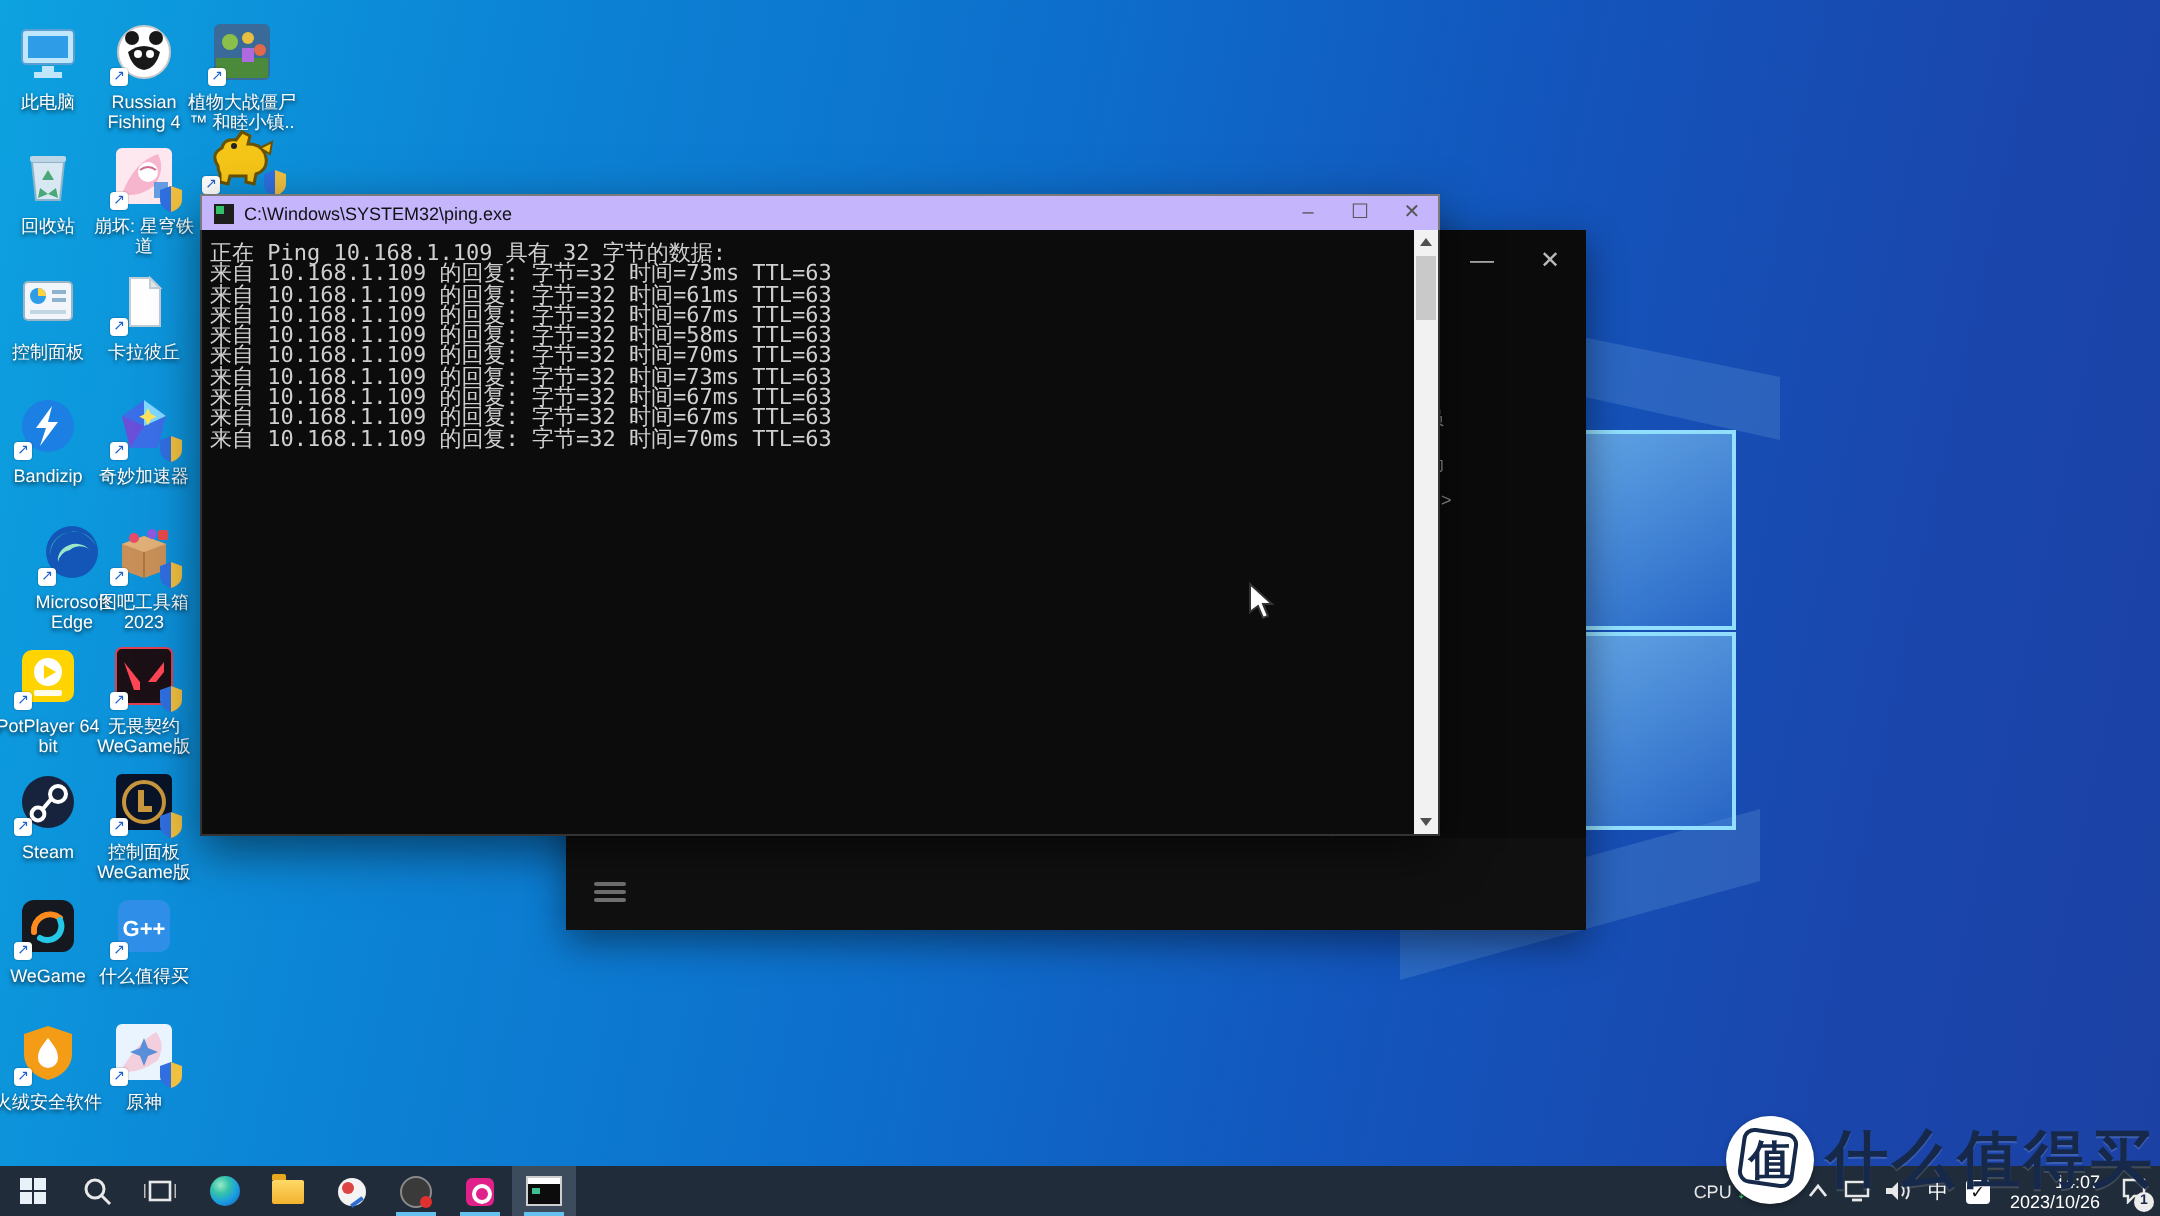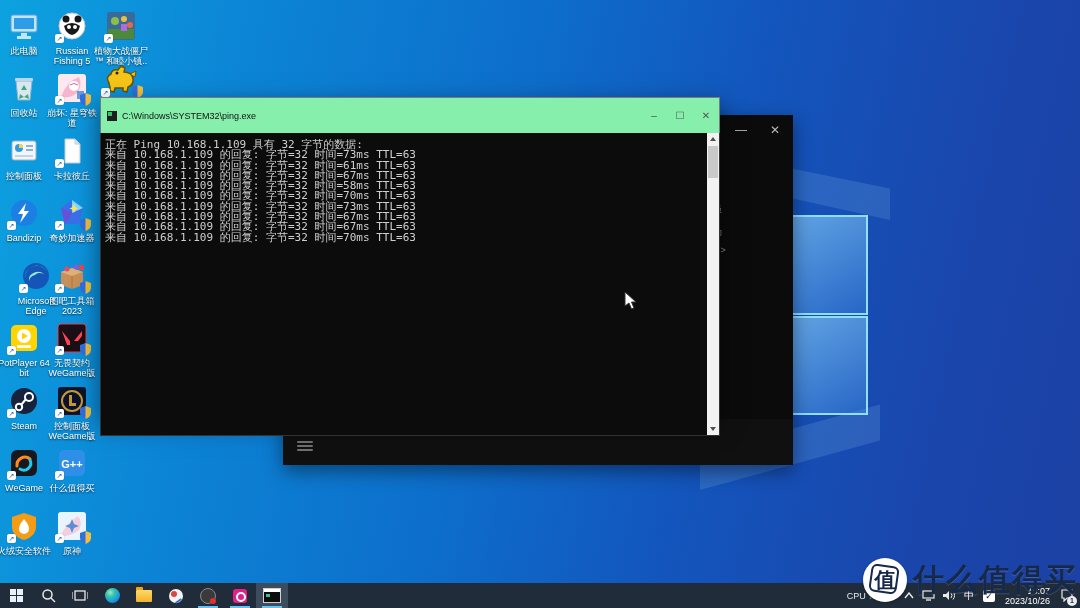--- a/index.html
+++ b/index.html
@@ -37,21 +37,21 @@
   .bgwin .btn{position:absolute;top:8px;color:#b9b9b9;font-size:12px;line-height:14px;width:16px;text-align:center;}
   .bgwin .btn-min{right:44px;}
   .bgwin .btn-close{right:10px;}
   .bgwin .frag{position:absolute;left:430px;color:#8d8d8d;font-size:9px;}
   .hamb{position:absolute;left:14px;bottom:14px;width:16px;height:12px;}
   .hamb span{display:block;height:2px;background:#707070;margin:2px 0;border-radius:1px;}
 
   
   .term{position:absolute;left:100px;top:97px;width:620px;height:321px;z-index:3;
         box-shadow:0 8px 22px rgba(0,0,0,.5);}
-  .term-title{height:36px;background:#86efac;display:flex;align-items:center;
+  .term-title{height:18px;background:#c4b5fd;display:flex;align-items:center;
               border:1px solid #7a7a7a;border-bottom:none;box-sizing:border-box;}
   .term-ico{width:10px;height:10px;margin:0 5px 0 6px;background:#1e1e1e;position:relative;flex:none;}
   .term-ico::after{content:"";position:absolute;left:1px;top:1px;width:4px;height:4px;background:#35c06a;}
   .term-name{font-size:9px;color:#111;flex:1;white-space:nowrap;overflow:hidden;}
   .term-btn{width:26px;text-align:center;font-size:10px;color:#555;line-height:17px;}
   .term-body{position:relative;height:303px;background:#0c0c0c;border:1px solid #333;border-top:none;
              box-sizing:border-box;padding:7px 16px 0 4px;}
   .tline{font-family:"DejaVu Sans Mono", monospace;font-size:11px;line-height:10.3px;
          color:#cfcfcf;white-space:pre;}
   .sbar{position:absolute;right:0;top:0;width:12px;height:100%;background:#f2f2f2;}
@@ -236,21 +236,21 @@
     <svg width="30" height="30">
         <circle cx="15" cy="15" r="13" fill="#fff" stroke="#c8c8c8"></circle>
         <circle cx="9" cy="8" r="3.5" fill="#181818"></circle>
         <circle cx="21" cy="8" r="3.5" fill="#181818"></circle>
         <path d="M7 15 q8 -6 16 0 q-2 8 -8 9 q-6 -1 -8 -9 z" fill="#181818"></path>
         <circle cx="12" cy="16" r="2" fill="#fff"></circle>
         <circle cx="18" cy="16" r="2" fill="#fff"></circle>
       </svg>
     <span class="lnk"></span>
   </div>
-  <div class="lbl">Russian Fishing 5</div>
+  <div class="lbl">Russian Fishing 4</div>
 </div>
 
 <div class="cell" style="left:48px;top:70px">
   <div class="ic">
     <svg width="30" height="30">
         <rect x="1" y="1" width="28" height="28" rx="3" fill="#fde8f0"></rect>
         <path d="M4 24 q6 -16 18 -20 q4 8 -2 16 q-8 6 -16 4 z" fill="#f6b5cd"></path>
         <circle cx="17" cy="13" r="5" fill="#fff"></circle>
         <path d="M13 12 q4 -3 8 0" stroke="#d06a8e" fill="none"></path>
         <rect x="20" y="18" width="7" height="8" fill="#4a8fe0" opacity=".85"></rect>

